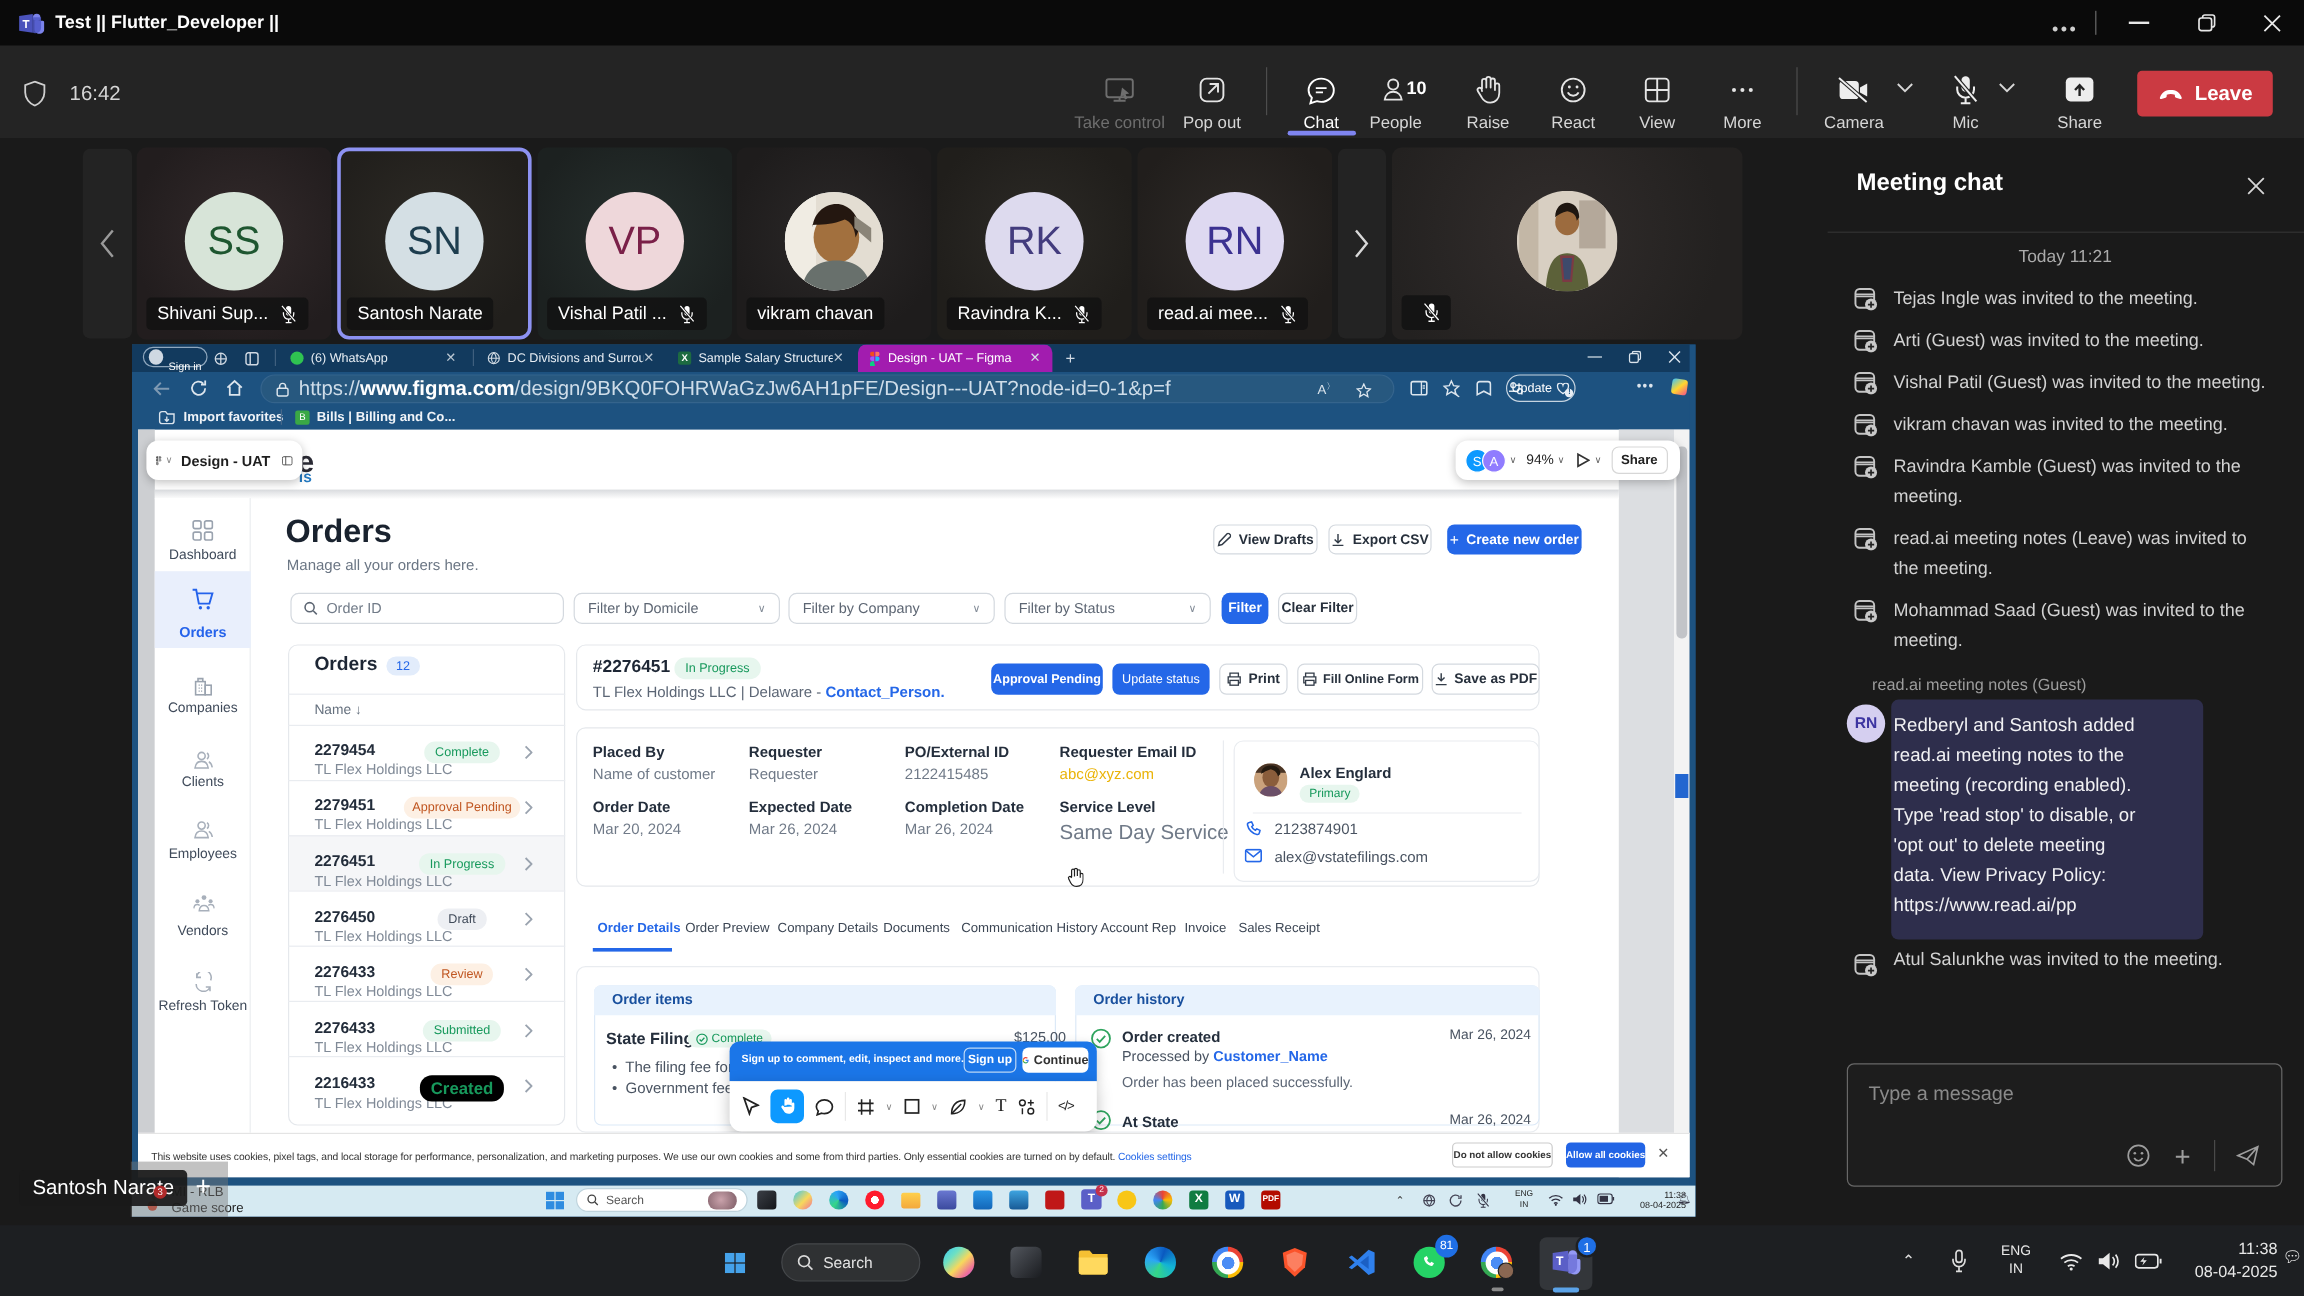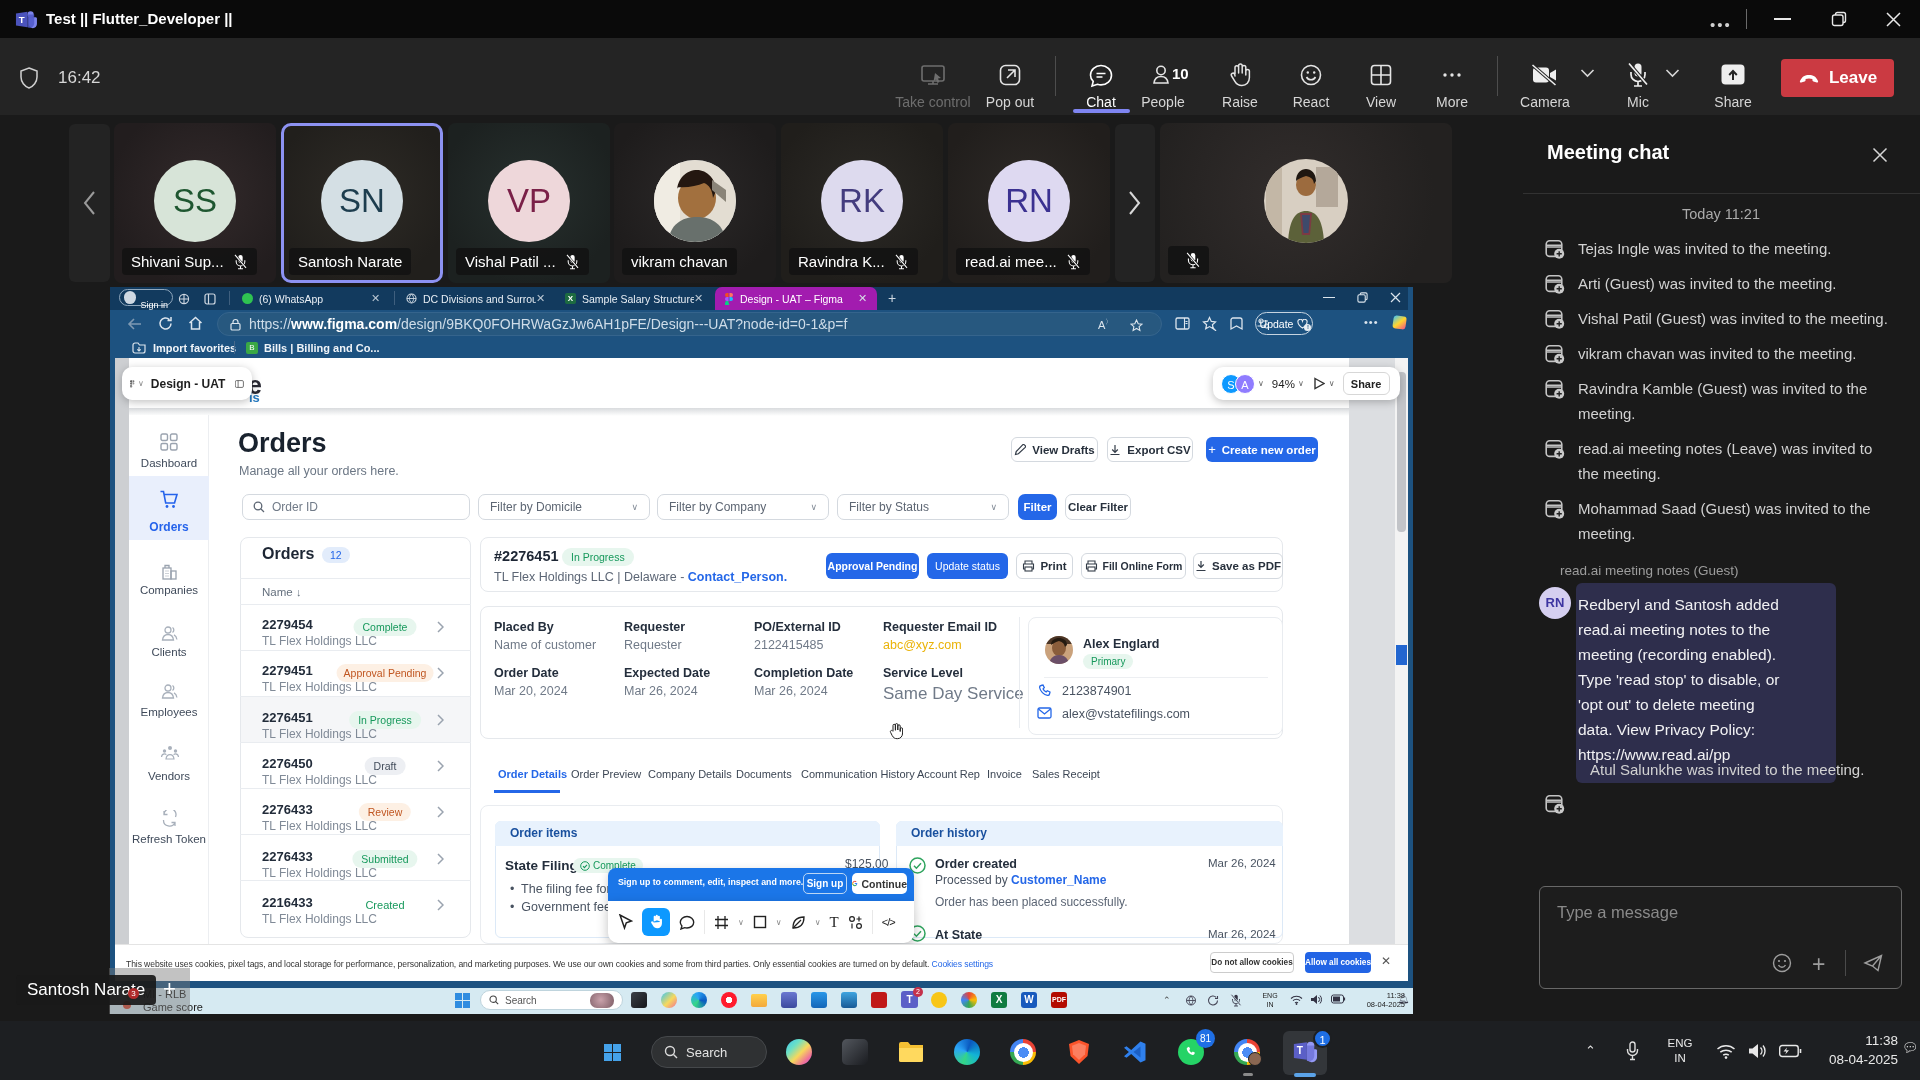--- a/index.html
+++ b/index.html
@@ -295,21 +295,21 @@
       <path d="M13 7.5a5.5 5.5 0 11-1.6-3.9M13 1v3.5H9.5" fill="none" stroke="#dce5ed" stroke-width="1.5"></path>
     </svg>
  <svg class="a" style="left:78px;top:29px" width="15" height="15" viewBox="0 0 15 15">
       <path d="M1.5 7L7.5 1.5 13.5 7M3.5 6v7h8V6" fill="none" stroke="#dce5ed" stroke-width="1.5"></path>
     </svg>
  <div class="a flex" style="left:107px;top:25px;width:945px;height:24px;background:#27587f;border-radius:12px;border:1px solid #3a6astroke88;border:1px solid #35648c;">
   <svg style="margin:0 8px 0 12px" width="11" height="13" viewBox="0 0 11 13">
         <rect x="1" y="5.5" width="9" height="6.5" rx="1.2" fill="none" stroke="#dce5ed" stroke-width="1.2"></rect>
         <path d="M3 5.5V4a2.5 2.5 0 015 0v1.5" fill="none" stroke="#dce5ed" stroke-width="1.2"></path>
       </svg>
-  <span style="font-size:14px;color:#cfdde9;">https://<b style="color:#fff;">www.figma.com</b>/design/9BKQ0FOHRWaGzJw6AH1pFE/Design---UAT?node-id=0-1&amp;p=f</span>
+  <span style="font-size:17px;color:#cfdde9;">https://<b style="color:#fff;">www.figma.com</b>/design/9BKQ0FOHRWaGzJw6AH1pFE/Design---UAT?node-id=0-1&amp;p=f</span>
   <span class="a" style="left:880px;color:#dce5ed;font-size:11px;">A<sup style="font-size:7px">〉</sup></span>
   <svg class="a" style="left:912px;top:6px" width="13" height="13" viewBox="0 0 13 13">
         <path d="M6.5 1l1.7 3.7 3.8.4-2.9 2.6.8 3.8-3.4-2-3.4 2 .8-3.8L1 5.1l3.8-.4z" fill="none" stroke="#dce5ed" stroke-width="1.1"></path>
       </svg>
  </div>
  <svg class="a" style="left:1065px;top:29px" width="15" height="15" viewBox="0 0 15 15">
       <rect x="1" y="2" width="13" height="11" rx="1.5" fill="none" stroke="#dce5ed" stroke-width="1.3"></rect>
       <path d="M9.5 2v11M10.5 5.5h2M10.5 7.5h2" stroke="#dce5ed" stroke-width="1.1"></path>
     </svg>
  <svg class="a" style="left:1092px;top:29px" width="15" height="15" viewBox="0 0 15 15">
@@ -521,21 +521,21 @@
  <div class="a" style="left:130px;top:547px;width:231px;height:1px;background:#e9ecf0;"></div>
  <div class="a" style="left:152px;top:562px;font-size:13px;font-weight:600;color:#222c3a;">2276433</div>
  <div class="a" style="left:152px;top:579px;font-size:12px;color:#808a97;">TL Flex Holdings LLC</div>
  <div class="a" style="left:275px;top:563px;transform:translateX(-50%);background:#e7f6ee;color:#17995c;font-size:10.5px;border-radius:10px;padding:3px 9px;">Submitted</div>
  <svg class="a" style="left:327px;top:566px" width="7" height="12" viewBox="0 0 7 12">
       <path d="M1 1l5 5-5 5" fill="none" stroke="#9aa3af" stroke-width="1.5"></path>
     </svg>
  <div class="a" style="left:130px;top:593px;width:231px;height:1px;background:#e9ecf0;"></div>
  <div class="a" style="left:152px;top:608px;font-size:13px;font-weight:600;color:#222c3a;">2216433</div>
  <div class="a" style="left:152px;top:625px;font-size:12px;color:#808a97;">TL Flex Holdings LLC</div>
- <div class="a" style="left:275px;top:609px;transform:translateX(-50%);background:#ffffff;color:#17995c;font-size:11px;border-radius:10px;padding:3px 9px;">Created</div>
+ <div class="a" style="left:275px;top:609px;transform:translateX(-50%);background:#000000;color:#17995c;font-size:14px;border-radius:10px;padding:3px 9px;font-weight:bold;">Created</div>
  <svg class="a" style="left:327px;top:612px" width="7" height="12" viewBox="0 0 7 12">
       <path d="M1 1l5 5-5 5" fill="none" stroke="#9aa3af" stroke-width="1.5"></path>
     </svg>
  <div class="a" style="left:370px;top:250px;width:803px;height:55px;background:#fff;border:1px solid #e5e8ec;border-radius:8px;"></div>
  <div class="a" style="left:384px;top:261px;font-size:14.5px;font-weight:bold;color:#1d2634;">#2276451</div>
  <div class="a" style="left:452px;top:261px;background:#e7f6ee;color:#17995c;font-size:10.5px;border-radius:10px;padding:3px 9px;white-space:nowrap;">In Progress</div>
  <div class="a" style="left:384px;top:283px;font-size:12.5px;color:#5c6675;">TL Flex Holdings LLC | Delaware - <span style="color:#2467e8;font-weight:600;">Contact_Person.</span></div>
  <div class="a flex" style="left:716px;top:266px;width:93px;height:26px;background:#2467e8;border-radius:6px;justify-content:center;color:#fff;font-size:10.5px;font-weight:600;white-space:nowrap;">Approval Pending</div>
  <div class="a flex" style="left:817px;top:266px;width:81px;height:26px;background:#2467e8;border-radius:6px;justify-content:center;color:#fff;font-size:10.5px;font-weight:400;white-space:nowrap;">Update status</div>
  <div class="a flex" style="left:906px;top:266px;width:57px;height:26px;border:1px solid #d4d9df;border-radius:6px;background:#fff;justify-content:center;gap:5px;">
@@ -823,21 +823,21 @@
 <div class="a" style="left:1560px;top:563px;color:#9d9d9d;font-size:13.5px;">read.ai meeting notes (Guest)</div>
 <div class="a" style="left:1539px;top:587px;width:32px;height:32px;border-radius:50%;background:#d5cff0;color:#3d35a1;font-size:13px;font-weight:600;text-align:center;line-height:32px;">RN</div>
 <div class="a" style="left:1576px;top:583px;width:260px;height:200px;background:#2e2e4c;border-radius:6px;"></div>
 <div class="a" style="left:1578px;top:592px;width:250px;color:#f1f1f3;font-size:15.5px;line-height:25px;white-space:nowrap;">Redberyl and Santosh added<br>read.ai meeting notes to the<br>meeting (recording enabled).<br>Type 'read stop' to disable, or<br>'opt out' to delete meeting<br>data. View Privacy Policy:<br>https://www.read.ai/pp</div>
 <svg class="evic" style="top:794px" width="21" height="20" viewBox="0 0 21 20">
     <rect x="1.2" y="1.8" width="15.6" height="15.6" rx="3.5" fill="none" stroke="#c4c4c4" stroke-width="1.6"></rect>
     <path d="M1.2 6.2h15.6M1.2 8h15.6" stroke="#c4c4c4" stroke-width="1.4"></path>
     <circle cx="14.2" cy="14.8" r="5" fill="#c9c9c9"></circle>
     <path d="M14.2 12.2v5.2M11.6 14.8h5.2" stroke="#222" stroke-width="1.4"></path>
   </svg>
-<div class="ev" style="top:761px;margin-left:12px;">Atul Salunkhe was invited to the meeting.</div>
+<div class="ev" style="top:791px;">Atul Salunkhe was invited to the meeting.</div>
 <div class="a" style="left:1539px;top:886px;width:363px;height:103px;border:1px solid #686868;border-radius:6px;background:#1d1d1d;"></div>
 <div class="a" style="left:1557px;top:903px;color:#8a8a8a;font-size:16.5px;">Type a message</div>
 <svg class="a" style="left:1772px;top:953px" width="20" height="20" viewBox="0 0 20 20">
     <circle cx="10" cy="10" r="8.5" fill="none" stroke="#9d9d9d" stroke-width="1.4"></circle>
     <circle cx="7" cy="8" r="1.1" fill="#9d9d9d"></circle>
     <circle cx="13" cy="8" r="1.1" fill="#9d9d9d"></circle>
     <path d="M6.5 12c.9 1.5 2.1 2.3 3.5 2.3s2.6-.8 3.5-2.3" fill="none" stroke="#9d9d9d" stroke-width="1.4"></path>
   </svg>
 <div class="a" style="left:1812px;top:951px;color:#9d9d9d;font-size:23px;font-weight:300;">+</div>
 <div class="a" style="left:1845px;top:950px;width:1px;height:26px;background:#4a4a4a;"></div>

